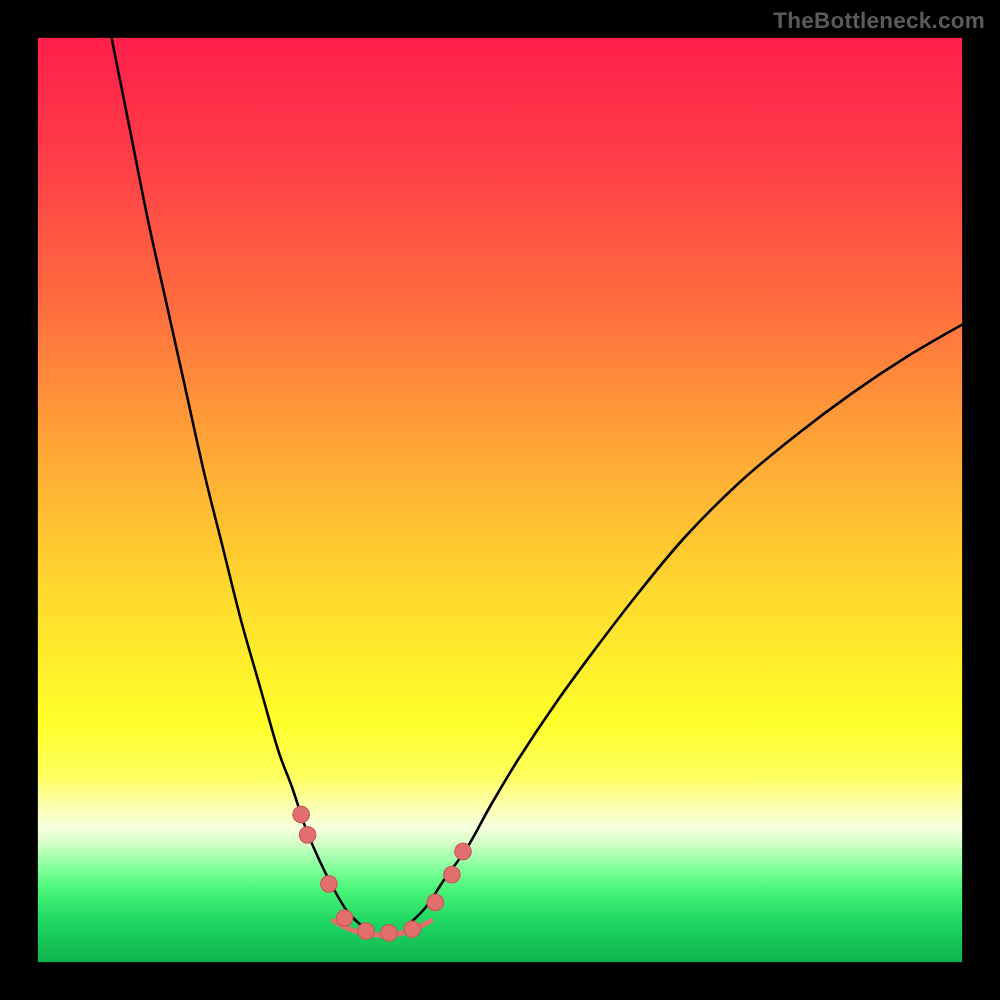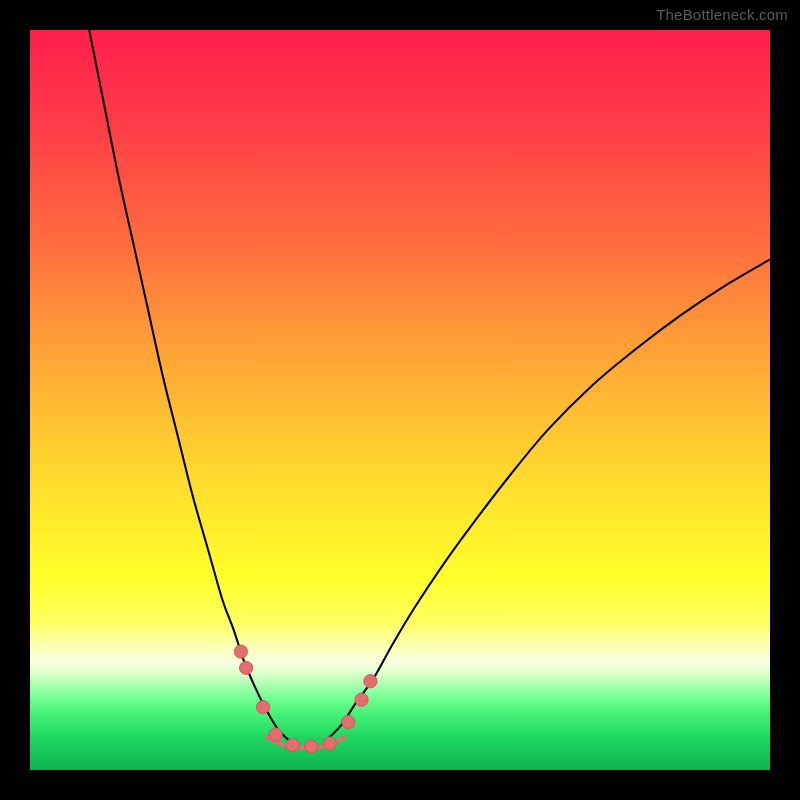--- a/index.html
+++ b/index.html
@@ -39,22 +39,22 @@
     left: 0;
     top: 0;
     width: 100%;
     height: 100%;
   }
   .watermark {
     position: absolute;
     top: 6px;
     right: 12px;
     color: #5b5b5b;
-    font-size: 15px;
-    font-weight: 400;
+    font-size: 18px;
+    font-weight: 700;
     letter-spacing: 0.2px;
     text-align: center;
   }
 </style>
 </head>
 <body>
 
 <div class="frame">
 
   <div class="watermark">TheBottleneck.com</div>

